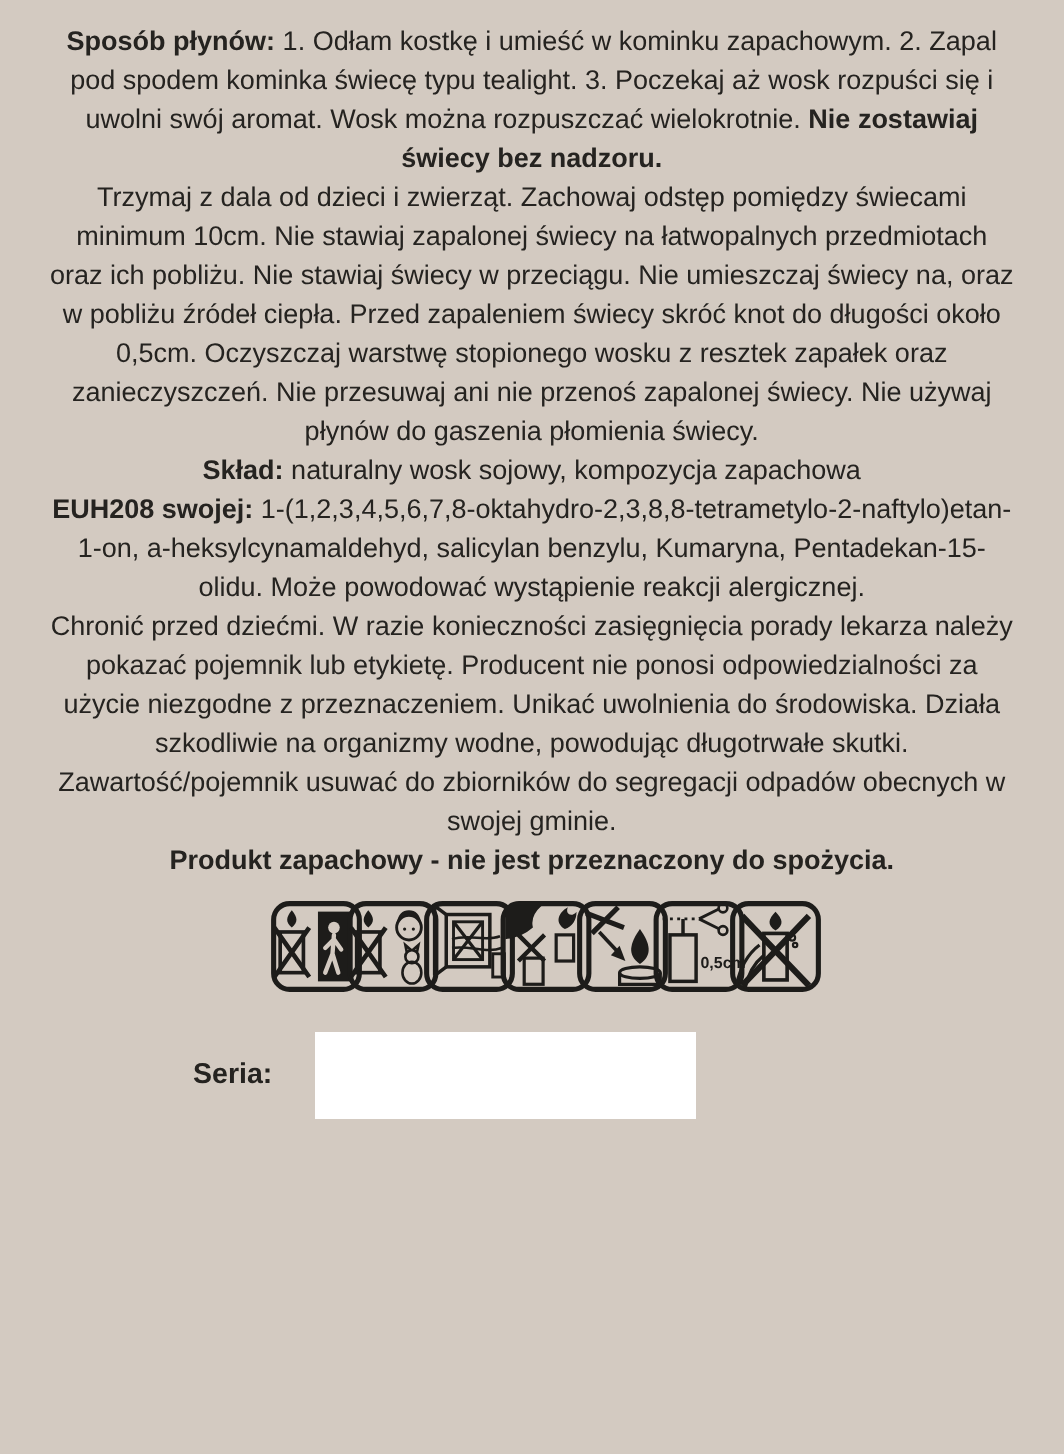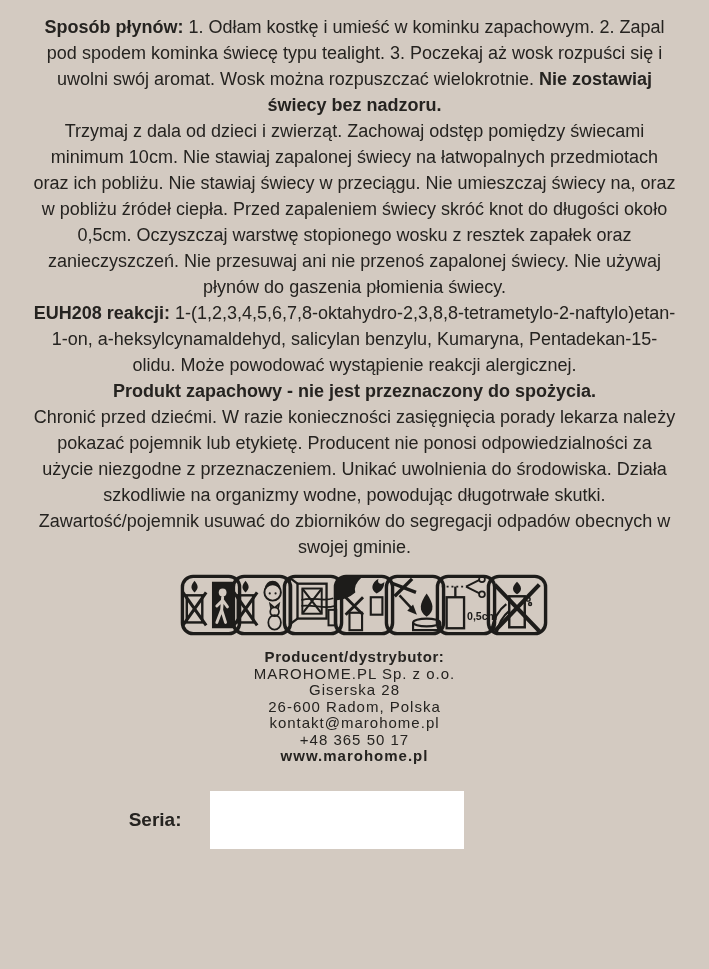--- a/index.html
+++ b/index.html
@@ -67,23 +67,24 @@
 </style>
 </head>
 <body>
 
 <div class="label-sheet">
 
 
   <div class="body-text">
     <p><span style="font-weight: 700;">Sposób płynów: </span><span>1. Odłam kostkę i umieść w kominku zapachowym. 2. Zapal pod spodem kominka świecę typu tealight. 3. Poczekaj aż wosk rozpuści się i uwolni swój aromat. Wosk można rozpuszczać wielokrotnie. </span><span style="font-weight: 700;">Nie zostawiaj świecy bez nadzoru.</span></p>
     <p><span>Trzymaj z dala od dzieci i zwierząt. Zachowaj odstęp pomiędzy świecami minimum 10cm. Nie stawiaj zapalonej świecy na łatwopalnych przedmiotach oraz ich pobliżu. Nie stawiaj świecy w przeciągu. Nie umieszczaj świecy na, oraz w pobliżu źródeł ciepła. Przed zapaleniem świecy skróć knot do długości około 0,5cm. Oczyszczaj warstwę stopionego wosku z resztek zapałek oraz zanieczyszczeń. Nie przesuwaj ani nie przenoś zapalonej świecy. Nie używaj płynów do gaszenia płomienia świecy.</span></p>
-    <p><span style="font-weight: 700;">EUH208 reakcji: </span><span>1-(1,2,3,4,5,6,7,8-oktahydro-2,3,8,8-tetrametylo-2-naftylo)etan-1-on, a-heksylcynamaldehyd, salicylan benzylu, Kumaryna, Pentadekan-15-olidu. Może powodować wystąpienie reakcji alergicznej.</span></p>
+    <p><span style="font-weight: 700;">Skład: </span><span>naturalny wosk sojowy, kompozycja zapachowa</span></p>
+    <p><span style="font-weight: 700;">EUH208 swojej: </span><span>1-(1,2,3,4,5,6,7,8-oktahydro-2,3,8,8-tetrametylo-2-naftylo)etan-1-on, a-heksylcynamaldehyd, salicylan benzylu, Kumaryna, Pentadekan-15-olidu. Może powodować wystąpienie reakcji alergicznej.</span></p>
+    <p><span>Chronić przed dziećmi. W razie konieczności zasięgnięcia porady lekarza należy pokazać pojemnik lub etykietę. Producent nie ponosi odpowiedzialności za użycie niezgodne z przeznaczeniem. Unikać uwolnienia do środowiska. Działa szkodliwie na organizmy wodne, powodując długotrwałe skutki. Zawartość/pojemnik usuwać do zbiorników do segregacji odpadów obecnych w swojej gminie.</span></p>
     <p><span style="font-weight: 700;">Produkt zapachowy - nie jest przeznaczony do spożycia.</span></p>
-    <p><span>Chronić przed dziećmi. W razie konieczności zasięgnięcia porady lekarza należy pokazać pojemnik lub etykietę. Producent nie ponosi odpowiedzialności za użycie niezgodne z przeznaczeniem. Unikać uwolnienia do środowiska. Działa szkodliwie na organizmy wodne, powodując długotrwałe skutki. Zawartość/pojemnik usuwać do zbiorników do segregacji odpadów obecnych w swojej gminie.</span></p>
   </div>
 
   <div class="icons-row">
 
     <span class="picto">
       <svg viewBox="0 0 64 64" fill="none" stroke="#1d1c1a">
         <rect x="2.5" y="2.5" width="59" height="59" rx="11" stroke-width="3.5"></rect>
         <path d="M15 7 C19 12 19.5 15 15 19 C10.5 15 11 12 15 7" fill="#1d1c1a" stroke="none"></path>
         <rect x="7" y="22" width="16" height="28" stroke-width="2.5"></rect>
         <path d="M3 19 L27 53 M27 19 L3 53" stroke-width="3.2"></path>
@@ -168,28 +169,19 @@
         <circle cx="43.5" cy="26" r="2" stroke-width="1.5"></circle>
         <circle cx="45.5" cy="31" r="1.5" stroke-width="1.5"></circle>
         <path d="M5 59 Q9 40 21 31" stroke-width="2.2"></path>
         <path d="M11 61 Q14 46 24 38" stroke-width="2.2"></path>
         <path d="M9 11 L55 59 M55 11 L9 59" stroke-width="4.2"></path>
       </svg>
     </span>
 
   </div>
 
-  <div class="producer-block">
-    <div class="producer-heading">Producent/dystrybutor:</div>
-    <div>MAROHOME.PL Sp. z o.o.</div>
-    <div>Giserska 28</div>
-    <div>26-600 Radom, Polska</div>
-    <div>kontakt@marohome.pl</div>
-    <div>+48 365 50 17</div>
-    <div class="producer-website">www.marohome.pl</div>
-  </div>
 
   <div class="series-row">
     <span class="series-label">Seria:</span>
     <div class="series-box"></div>
   </div>
 
 </div>
 
 </body></html>

